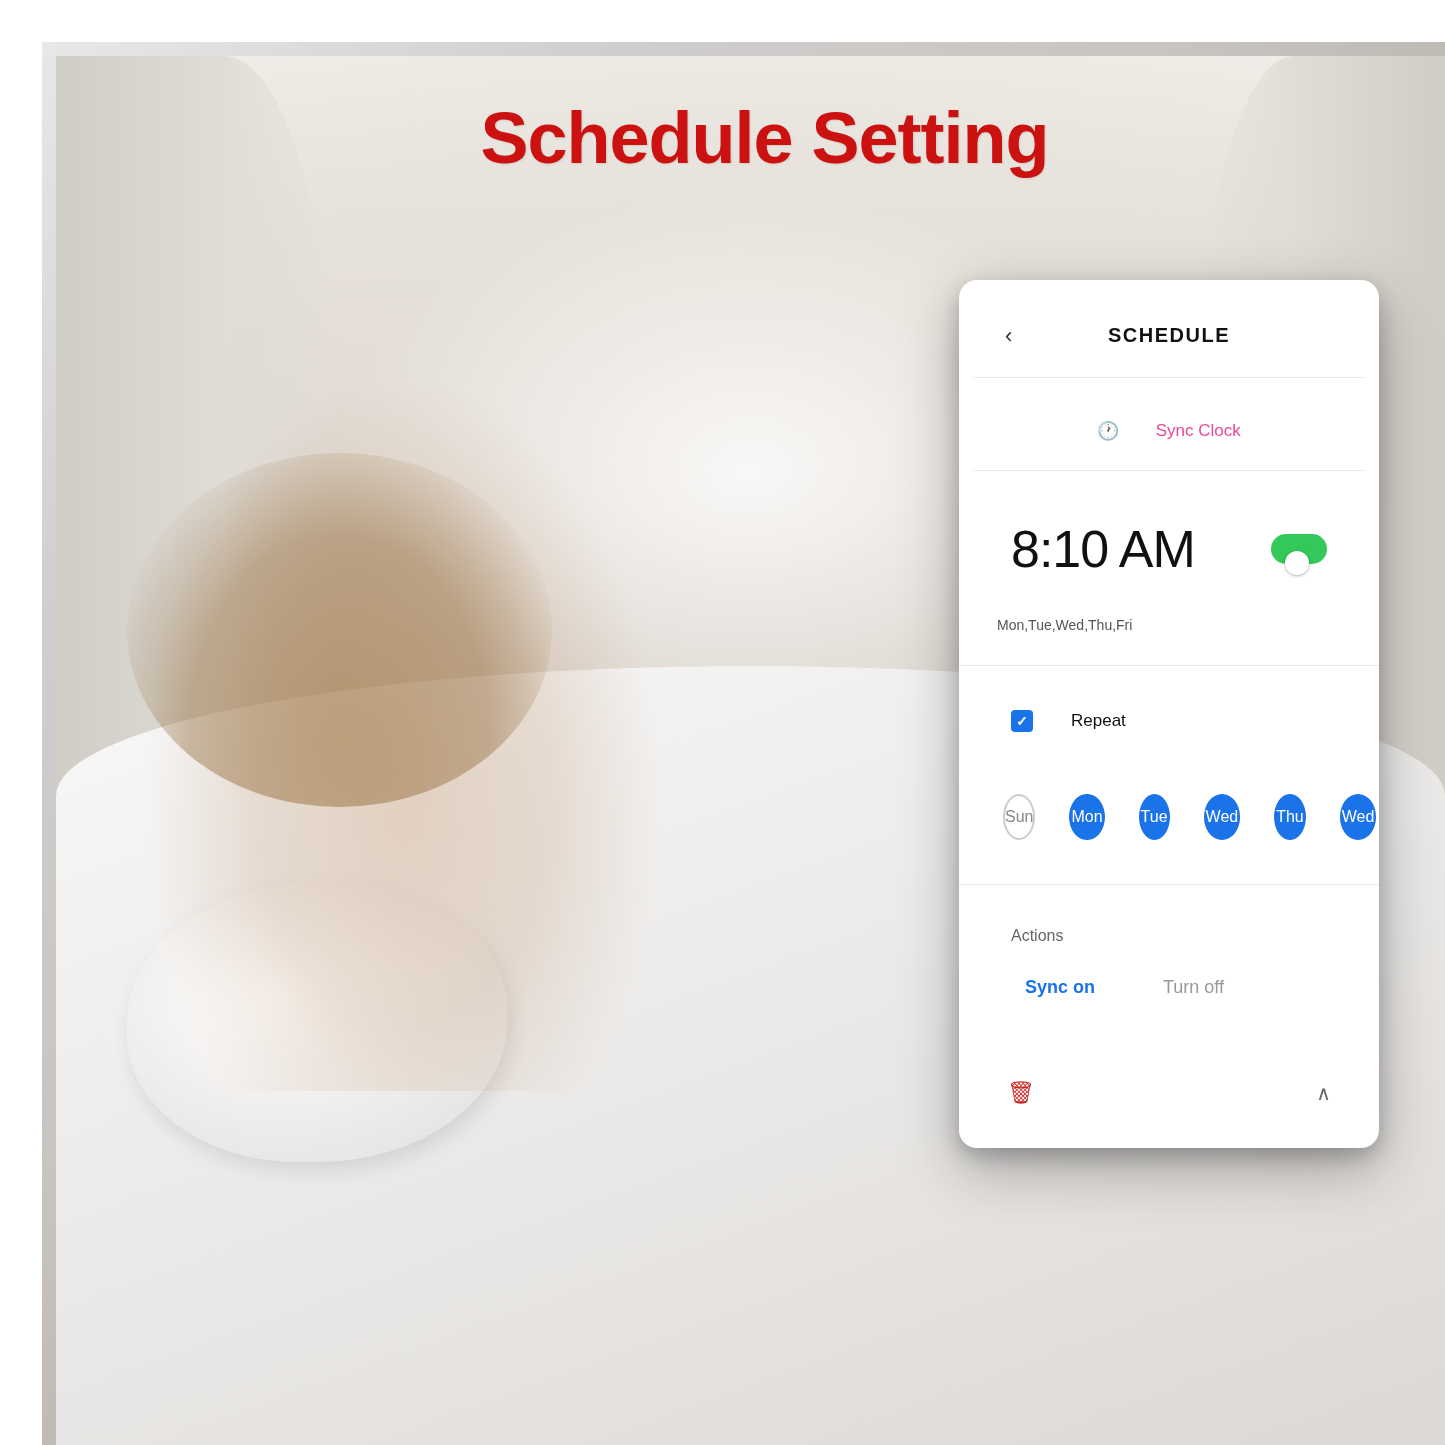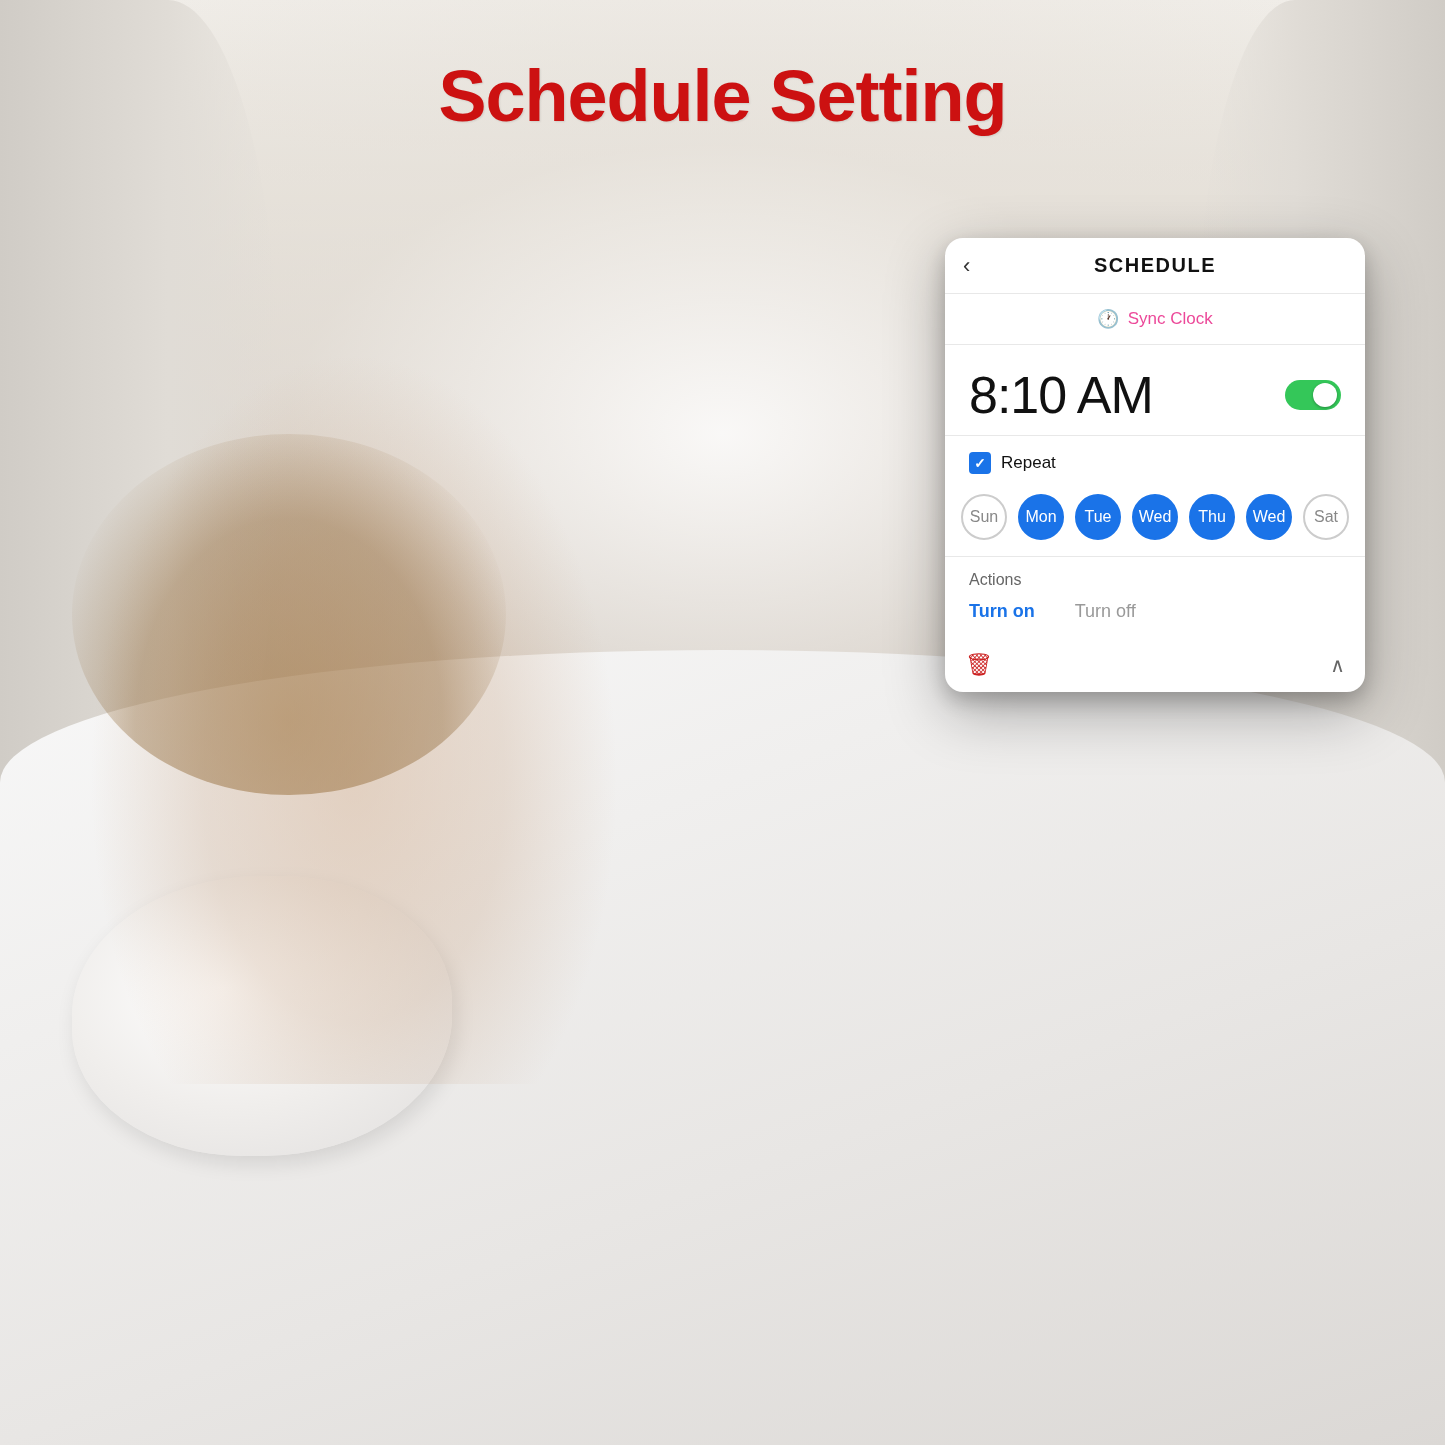--- a/index.html
+++ b/index.html
@@ -1,15 +1,15 @@
 <!DOCTYPE html>
 <html><head>
   <meta charset="utf-8">
   <style>
-    * { margin: 0; padding: 0; box-sizing: border-box; }
+    * { margin: 14px; padding: 0; box-sizing: border-box; }
 
     body {
       width: 1445px;
       height: 1445px;
       overflow: hidden;
       font-family: -apple-system, BlinkMacSystemFont, 'Segoe UI', sans-serif;
       position: relative;
     }
 
     .background {
@@ -355,20 +355,21 @@
     <span class="sync-clock-text">Sync Clock</span>
   </div>
 
   <div class="time-section">
     <span class="time-display">8:10 AM</span>
     <div class="toggle-switch">
       <div class="toggle-knob"></div>
     </div>
   </div>
 
+  <div class="days-subtitle">Mon,Tue,Wed,Thu,Fri</div>
 
   <div class="divider"></div>
 
   <div class="repeat-section">
     <div class="checkbox">
       <span class="checkbox-check">✓</span>
     </div>
     <span class="repeat-label">Repeat</span>
   </div>
 
@@ -380,21 +381,21 @@
     <div class="day-btn active">Thu</div>
     <div class="day-btn active">Wed</div>
     <div class="day-btn inactive">Sat</div>
   </div>
 
   <div class="divider"></div>
 
   <div class="actions-section">
     <div class="actions-label">Actions</div>
     <div class="actions-row">
-      <span class="action-btn active">Turn on</span>
+      <span class="action-btn active">Sync on</span>
       <span class="action-btn inactive">Turn off</span>
     </div>
   </div>
 
   <div class="bottom-bar">
     <span class="delete-icon">🗑</span>
     <span class="chevron-up">∧</span>
   </div>
 
 </div>

